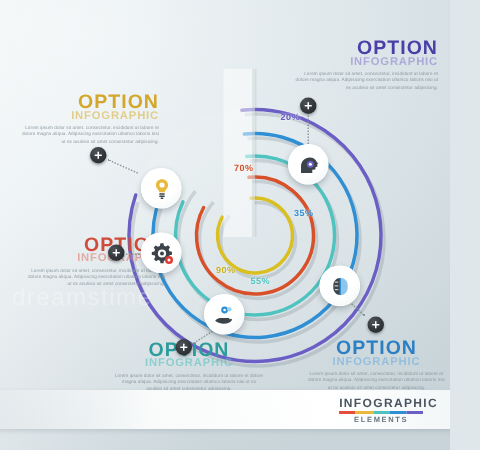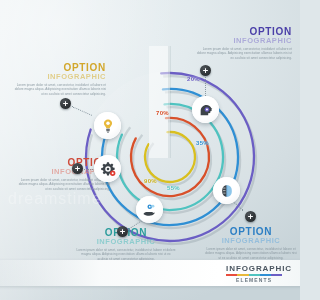--- a/index.html
+++ b/index.html
@@ -17,21 +17,21 @@
   #stage:before{
     content:"";position:absolute;inset:0;
     background:linear-gradient(100deg, rgba(255,255,255,.55) 0%, rgba(255,255,255,.18) 30%, rgba(255,255,255,0) 52%);
     pointer-events:none;
   }
   .ringsvg{position:absolute;left:0;top:0;width:300px;height:300px;}
 
   
   .opt{position:absolute;width:96px;}
   .opt .ttl{
-    font-size:10px;font-weight:bold;letter-spacing:.7px;line-height:9px;
+    font-size:13px;font-weight:bold;letter-spacing:.7px;line-height:9px;
     margin:0;
   }
   .opt .sub{
     font-size:7.5px;font-weight:bold;letter-spacing:.55px;line-height:9px;
     margin:0 0 2px 0;opacity:.62;
   }
   .opt .body{
     font-size:3.1px;line-height:4.3px;color:#8c9aa2;margin:0;
     letter-spacing:.05px;
   }

